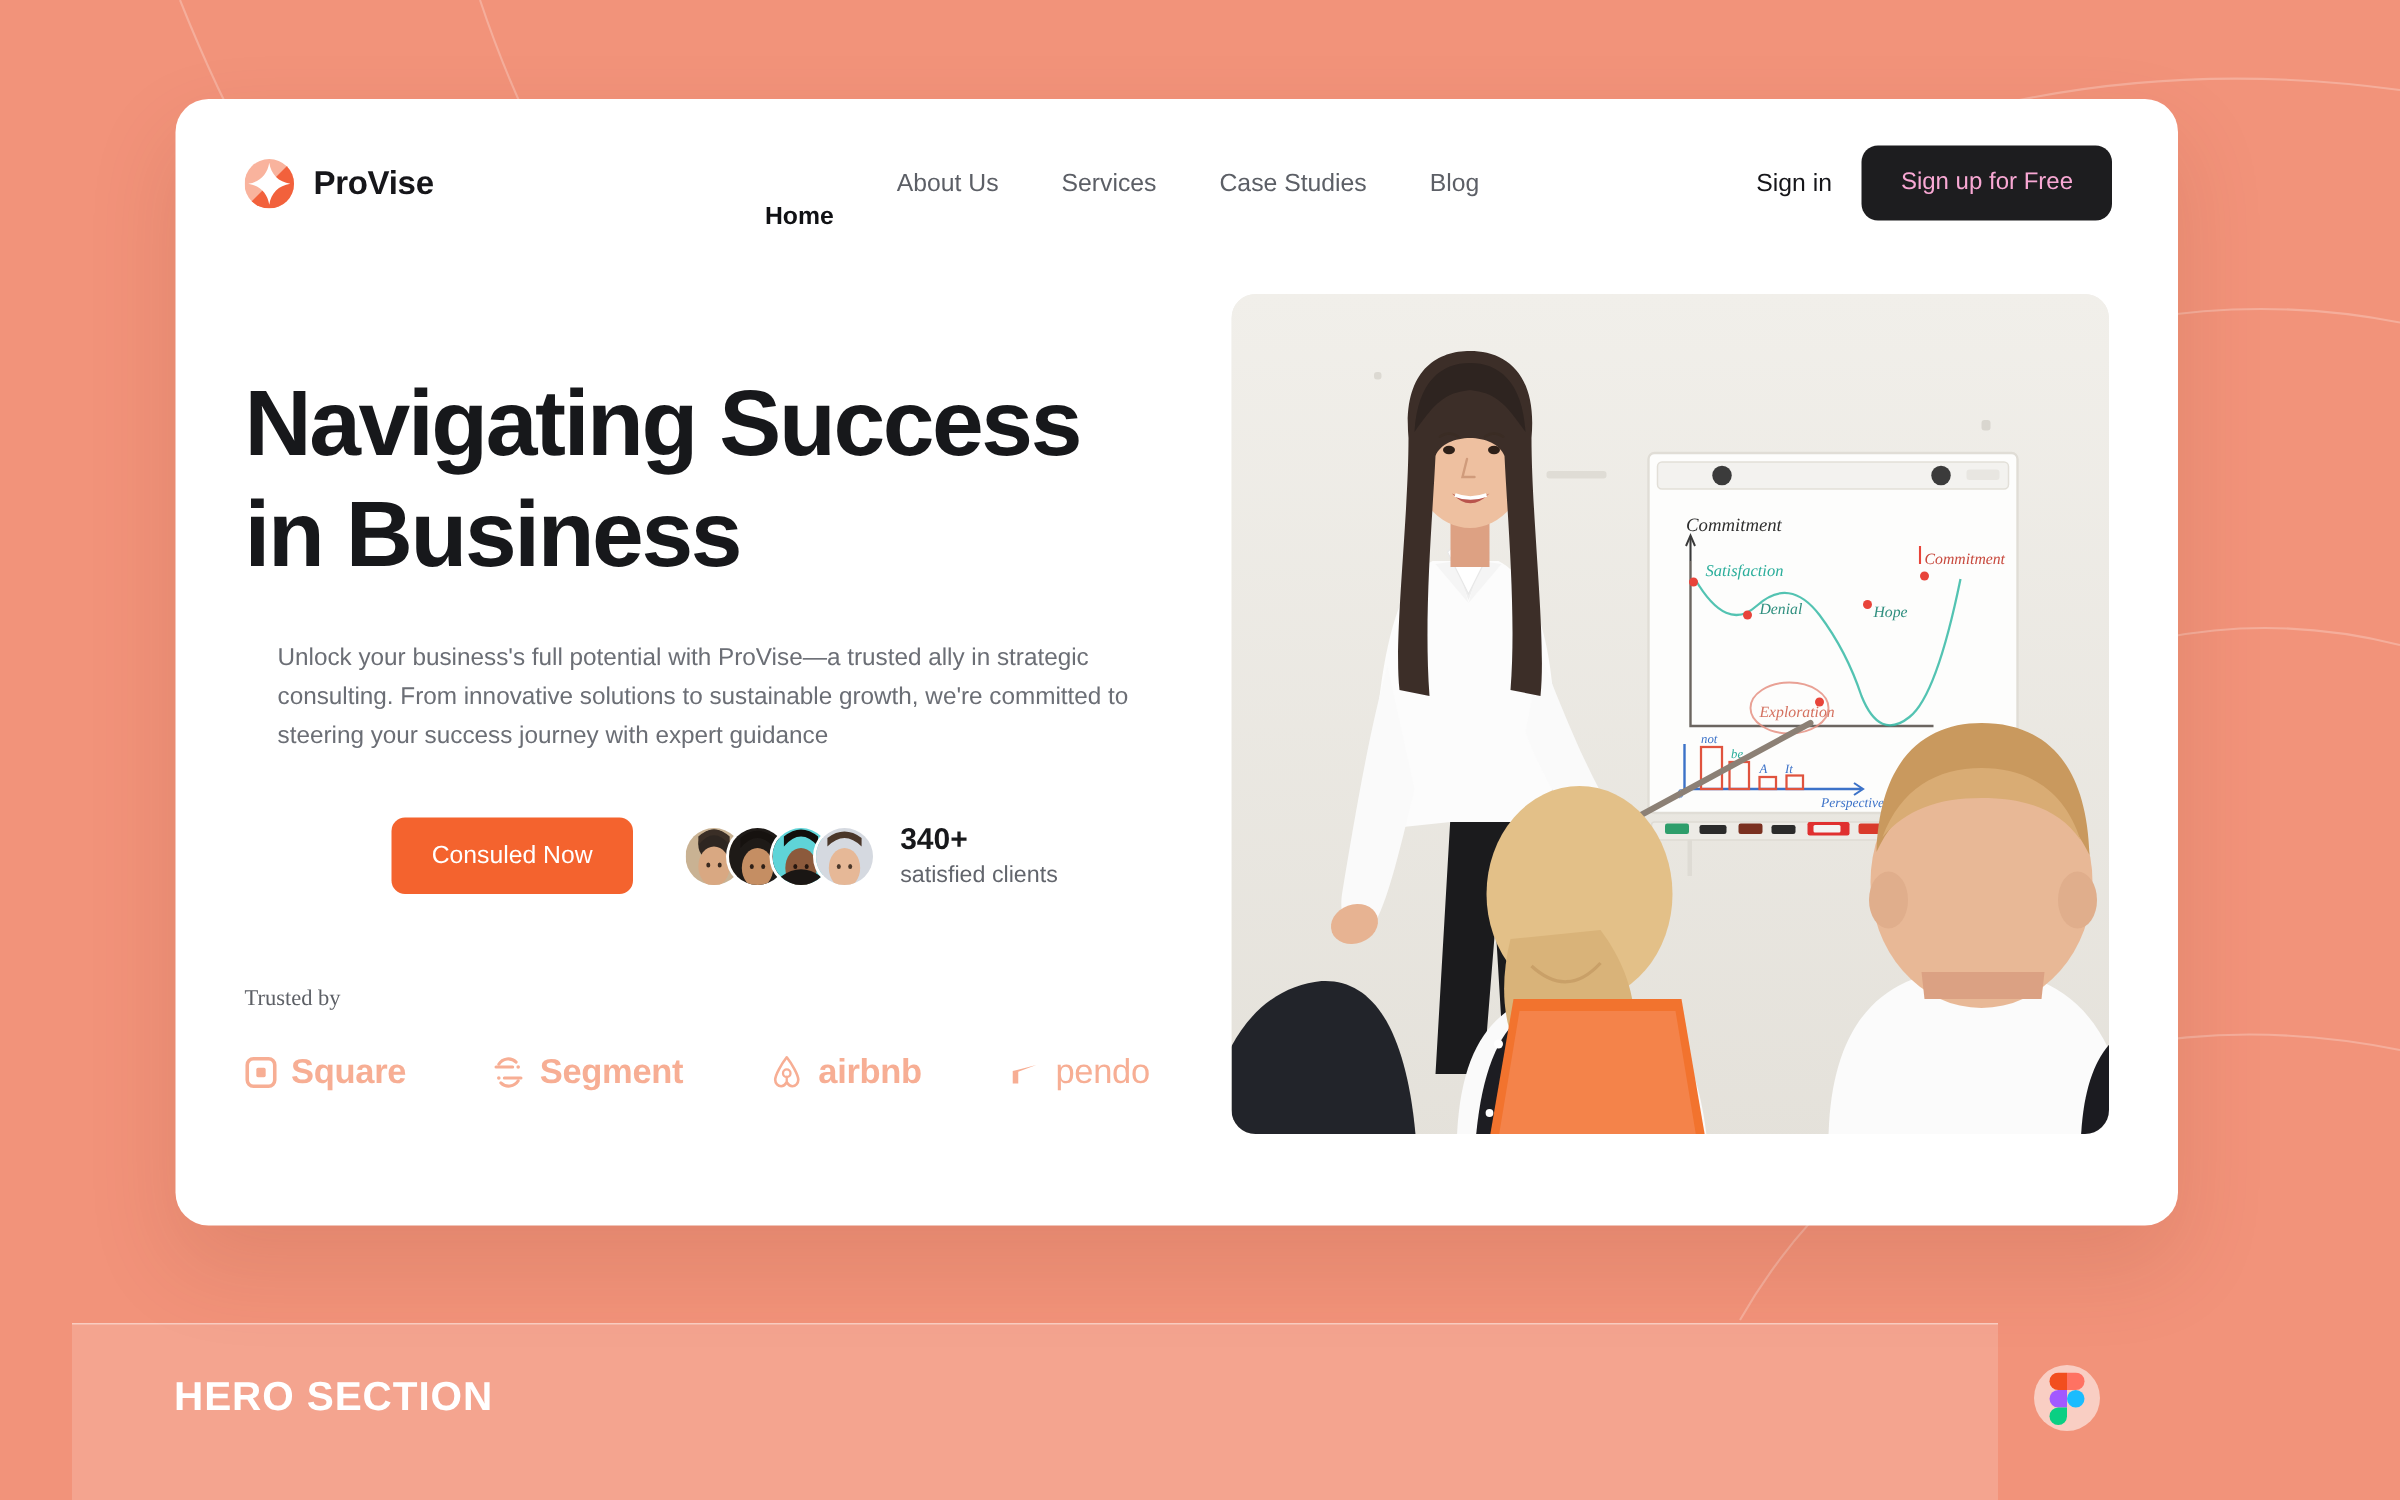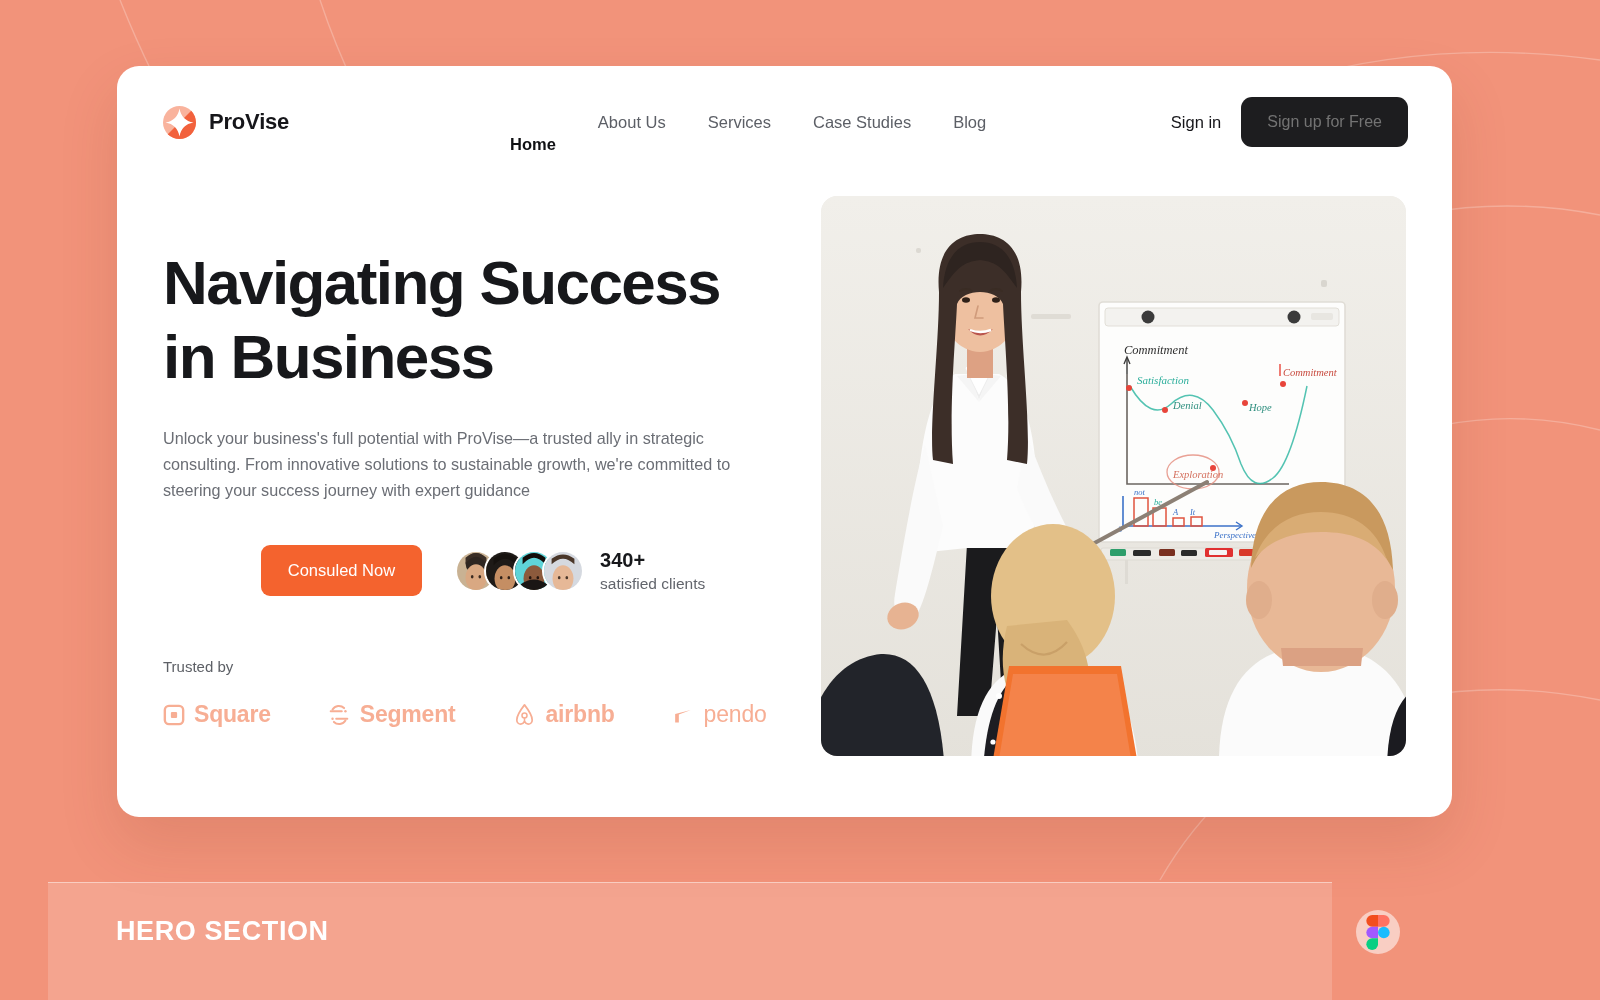--- a/index.html
+++ b/index.html
@@ -126,21 +126,21 @@
   }
   #signin-link {
     font-size: 16.5px;
     color: #16161a;
     font-weight: 500;
     cursor: pointer;
     white-space: nowrap;
   }
   #signup-button {
     background: #1d1d1f;
-    color: #737373;
+    color: #f9a8d4;
     font-size: 16px;
     font-weight: 500;
     border: none;
     border-radius: 11px;
     padding: 16px 26px;
     cursor: pointer;
     font-family: inherit;
     white-space: nowrap;
   }
 
@@ -158,20 +158,21 @@
     color: #17181b;
     letter-spacing: -1.6px;
     white-space: pre-line;
   }
   #subheadline {
     margin-top: 30px;
     font-size: 16.2px;
     line-height: 1.62;
     color: #6b6e75;
     max-width: 600px;
+    margin-left: 22px;
   }
 
   #cta-row {
     margin-top: 42px;
     display: flex;
     align-items: center;
     gap: 33px;
     justify-content: center;
   }
   #consult-button {
@@ -219,20 +220,21 @@
     line-height: 1.4;
   }
 
   
   #trusted {
     margin-top: 62px;
   }
   #trusted .trusted-label {
     font-size: 15px;
     color: #5d6066;
+    font-family: Liberation Serif, serif;
   }
   #logo-row {
     margin-top: 26px;
     display: flex;
     align-items: center;
     gap: 56px;
   }
   #logo-row .brand-logo {
     display: flex;
     align-items: center;

